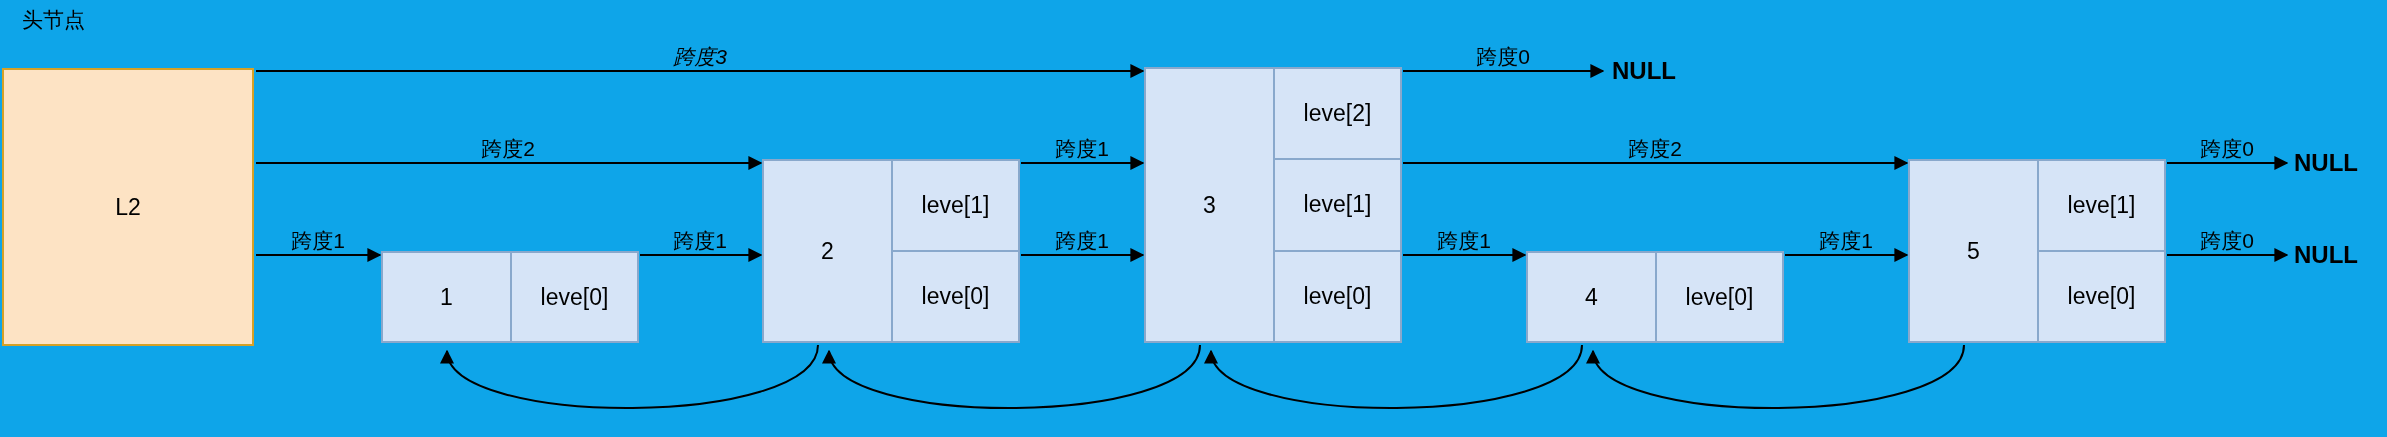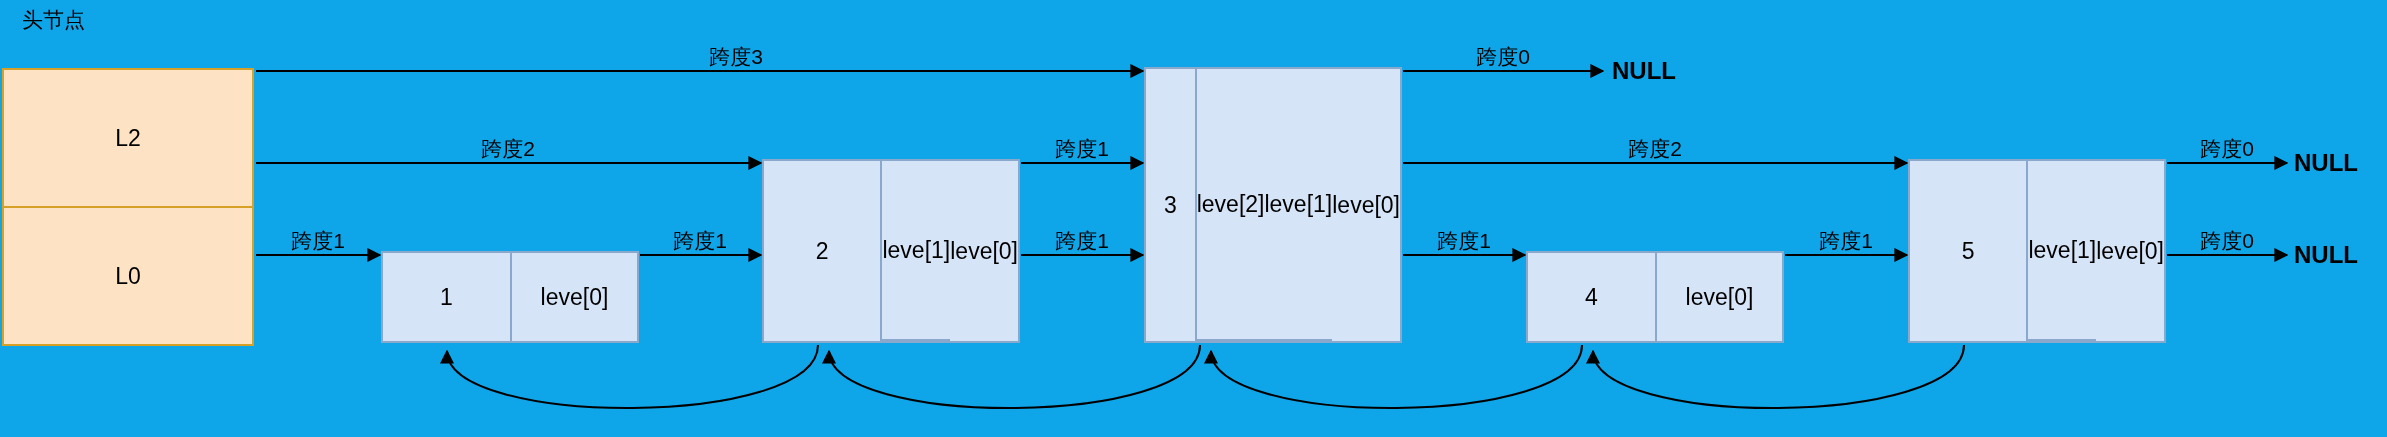--- a/index.html
+++ b/index.html
@@ -64,21 +64,21 @@
     display: flex;
     align-items: center;
     justify-content: center;
     font-size: 23px;
     color: #000000;
     border-right: 2px solid #89a8cc;
   }
   .node-levels {
     box-sizing: border-box;
     display: flex;
-    flex-direction: row;
+    flex-direction: column;
     flex: 1 1 auto;
   }
   .level-cell {
     flex: 1 1 0;
     box-sizing: border-box;
     display: flex;
     align-items: center;
     justify-content: center;
     font-size: 23px;
     color: #000000;
@@ -132,21 +132,20 @@
         <path d="M 1200 345 C 1200 428, 829 428, 829 351" fill="none" stroke="#000000" stroke-width="2" marker-end="url(#arrow)"></path>
         <path d="M 1582 345 C 1582 428, 1211 428, 1211 351" fill="none" stroke="#000000" stroke-width="2" marker-end="url(#arrow)"></path>
         <path d="M 1964 345 C 1964 428, 1593 428, 1593 351" fill="none" stroke="#000000" stroke-width="2" marker-end="url(#arrow)"></path>
       </g>
   </svg>
 
   <div class="caption" style="left: 22px; top: 6px;">头节点</div>
 
   <div class="head-node" id="head-node" style="left: 2px; top: 68px; width: 252px; height: 278px;">
       <div class="head-cell">L2</div>
-      <div class="head-cell">L0</div>
     </div>
 
   <div id="node-layer">
       <div class="node" style="left: 381px; top: 251px; width: 258px; height: 92px;">
         <div class="node-value" style="width: 129px;">1</div>
         <div class="node-levels">
           <div class="level-cell">leve[0]</div>
         </div>
       </div>
       <div class="node" style="left: 762px; top: 159px; width: 258px; height: 184px;">
@@ -173,21 +172,21 @@
       <div class="node" style="left: 1908px; top: 159px; width: 258px; height: 184px;">
         <div class="node-value" style="width: 129px;">5</div>
         <div class="node-levels">
           <div class="level-cell">leve[1]</div>
           <div class="level-cell">leve[0]</div>
         </div>
       </div>
     </div>
 
   <div id="label-layer">
-      <div class="edge-label" style="left: 736px; top: 43px;">跨度3</div>
+      <div class="edge-label" style="left: 700px; top: 43px; font-style: italic;">跨度3</div>
       <div class="edge-label" style="left: 1503px; top: 43px;">跨度0</div>
       <div class="edge-label" style="left: 508px; top: 135px;">跨度2</div>
       <div class="edge-label" style="left: 1082px; top: 135px;">跨度1</div>
       <div class="edge-label" style="left: 1655px; top: 135px;">跨度2</div>
       <div class="edge-label" style="left: 2227px; top: 135px;">跨度0</div>
       <div class="edge-label" style="left: 318px; top: 227px;">跨度1</div>
       <div class="edge-label" style="left: 700px; top: 227px;">跨度1</div>
       <div class="edge-label" style="left: 1082px; top: 227px;">跨度1</div>
       <div class="edge-label" style="left: 1464px; top: 227px;">跨度1</div>
       <div class="edge-label" style="left: 1846px; top: 227px;">跨度1</div>

